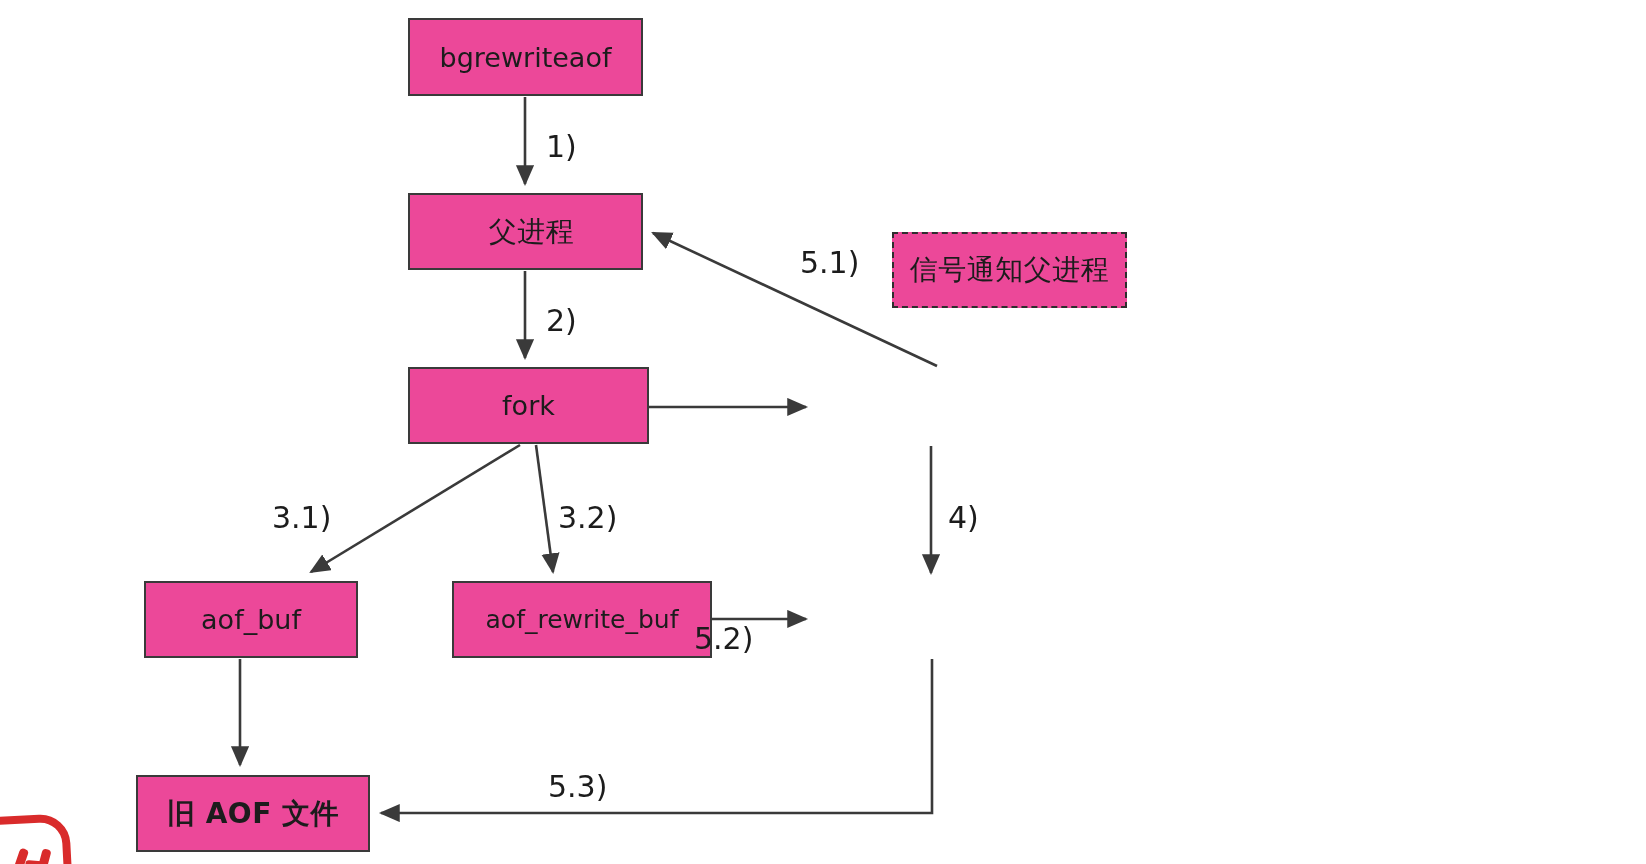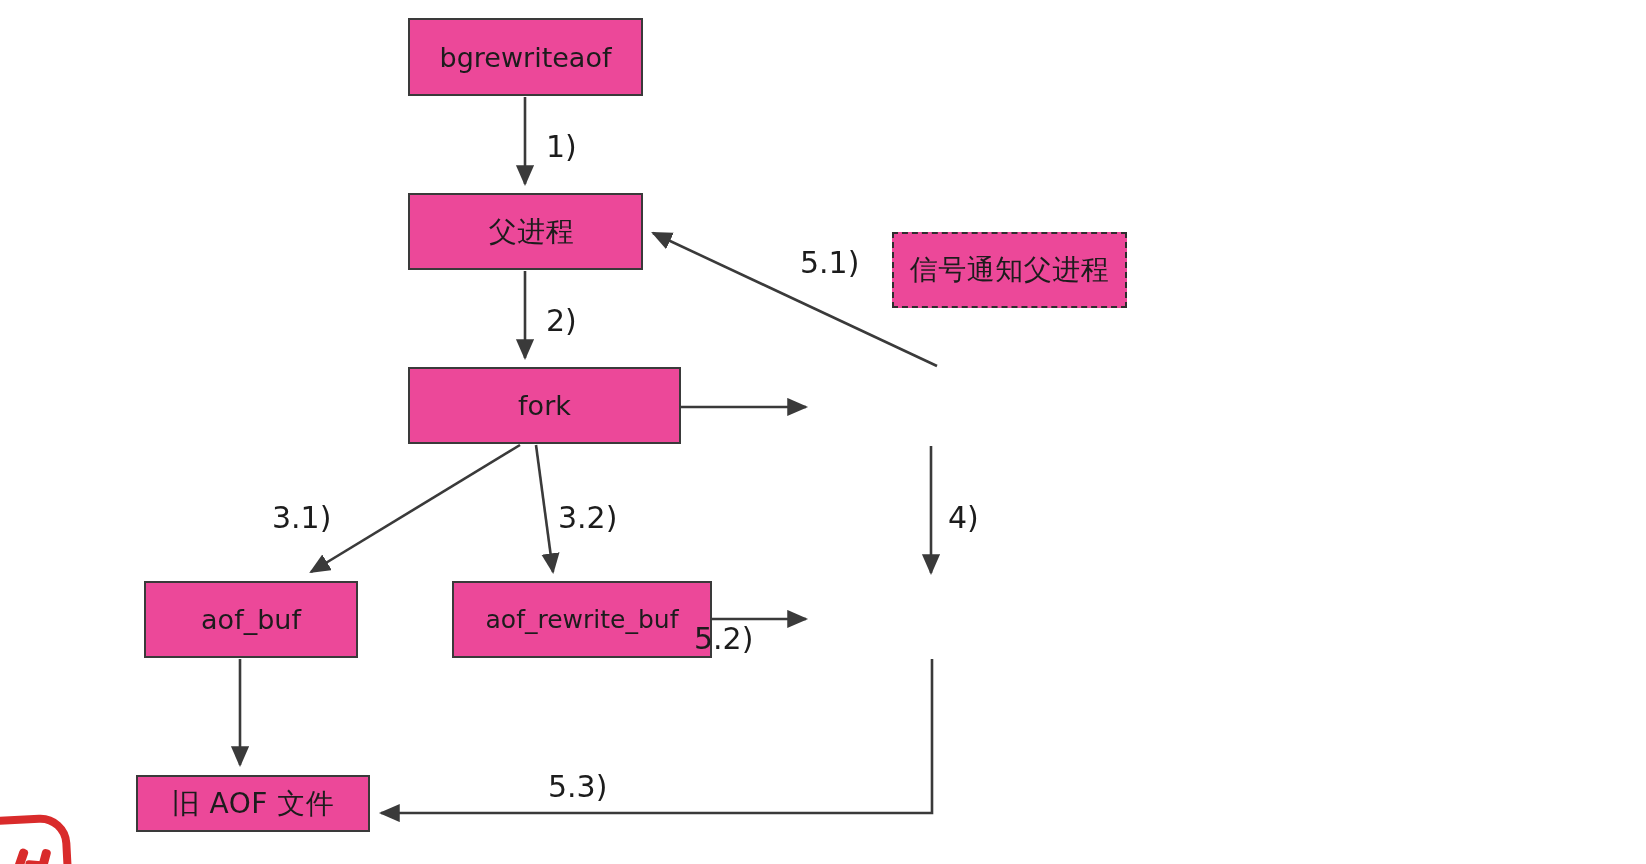--- a/index.html
+++ b/index.html
@@ -30,26 +30,26 @@
     white-space: nowrap;
     z-index: 2;
   }
   .node.dashed {
     border: 2.5px dashed #2e2e2e;
     font-size: 28px;
   }
   .node.code { font-size: 27px; letter-spacing: 0px; }
   #n-bgrewriteaof   { left: 408px; top:  18px; width: 235px; height: 78px; }
   #n-parent         { left: 408px; top: 193px; width: 235px; height: 77px; padding-left: 12px; }
-  #n-fork           { left: 408px; top: 367px; width: 273px; height: 77px; }
+  #n-fork           { left: 408px; top: 367px; width: 241px; height: 77px; }
   #n-child          { left: 815px; top: 367px; width: 233px; height: 78px; }
   #n-aofbuf         { left: 144px; top: 581px; width: 214px; height: 77px; }
   #n-aofrewritebuf  { left: 452px; top: 581px; width: 260px; height: 77px; font-size: 25px; }
   #n-newaof         { left: 816px; top: 582px; width: 231px; height: 76px; }
-  #n-oldaof         { left: 136px; top: 775px; width: 234px; height: 57px; }
+  #n-oldaof         { left: 136px; top: 775px; width: 234px; height: 77px; font-weight: bold; }
   #n-signalnote     { left: 892px; top: 232px; width: 235px; height: 76px; }
 
   
   #edges {
     position: absolute;
     left: 0; top: 0;
     width: 1646px;
     height: 864px;
     z-index: 1;
   }

